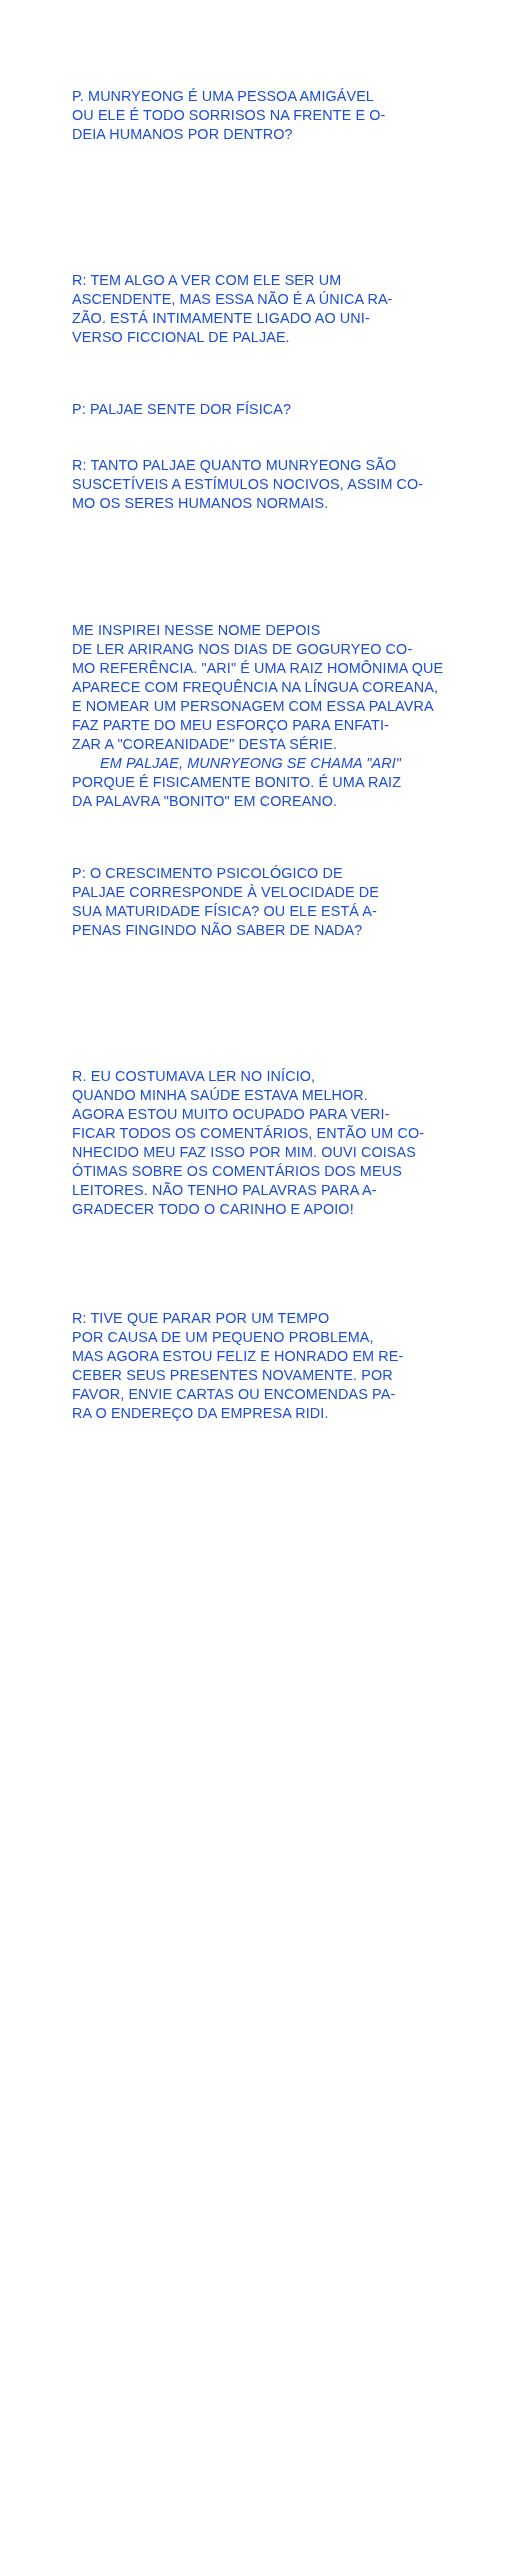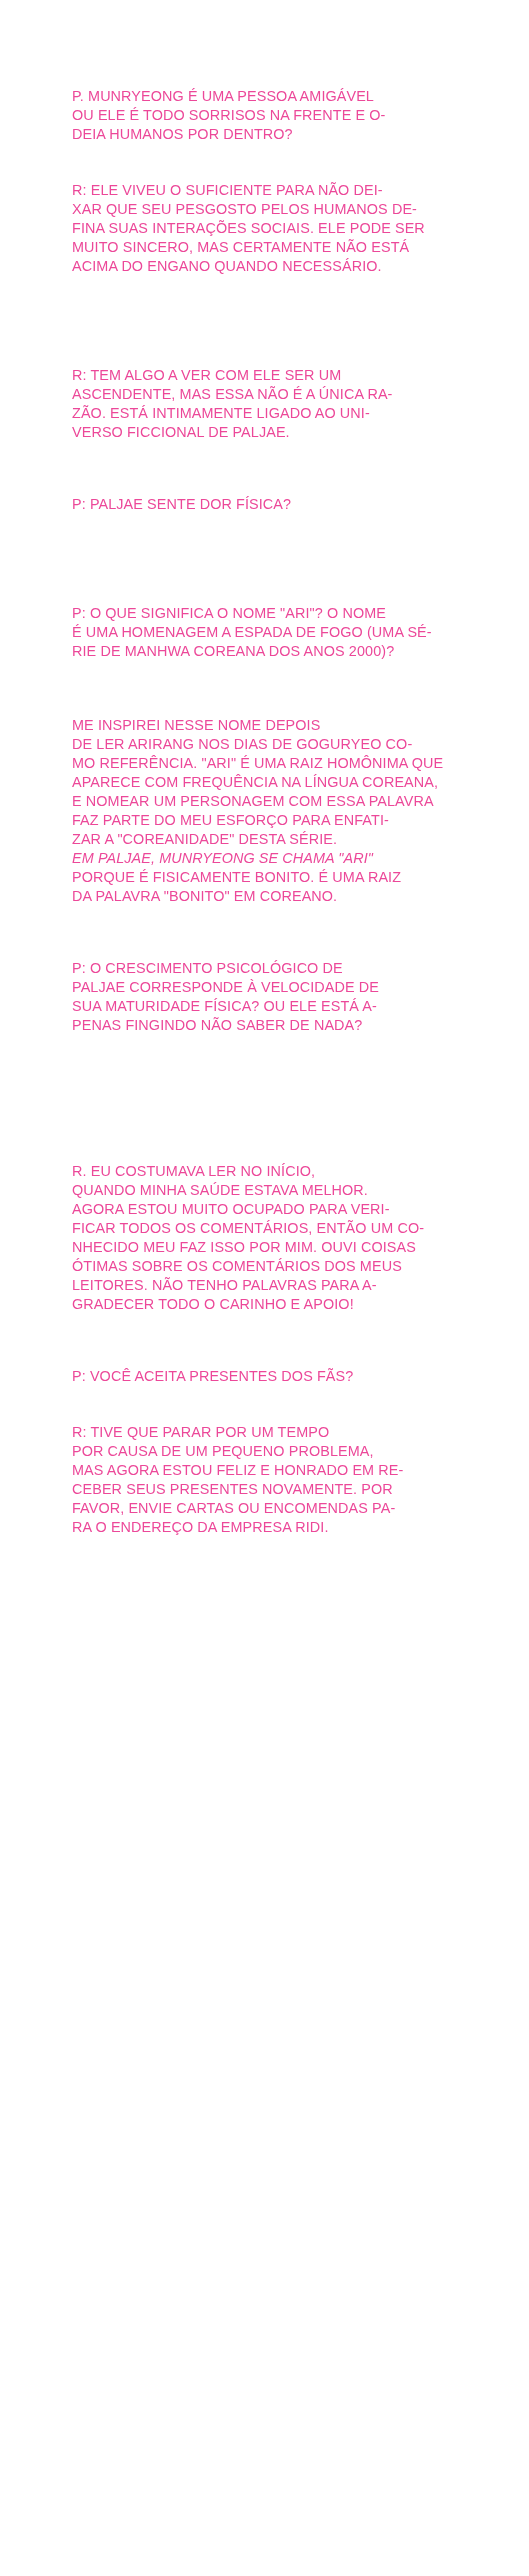--- a/index.html
+++ b/index.html
@@ -25,60 +25,56 @@
     position: absolute;
     left: 72px;
     top: 87px;
     width: 412px;
   }
   .para {
     font-family: "Liberation Sans", sans-serif;
     font-size: 14.4px;
     line-height: 19px;
     letter-spacing: 0.1px;
-    color: #ec4899;
+    color: #1d4ed8;
     font-weight: 400;
     white-space: pre-wrap;
     margin: 0;
     text-transform: uppercase;
   }
   .para.italic {
     font-style: italic;
+    margin-left: 28px;
   }
   .gap-small { height: 18.4px; }
   .gap-medium { height: 37px; }
   .gap-xlarge { height: 53px; }
 </style>
 </head>
 <body>
 
 <div id="page">
   <div id="content">
       <p class="para">P. MUNRYEONG É UMA PESSOA AMIGÁVEL
 OU ELE É TODO SORRISOS NA FRENTE E O-
 DEIA HUMANOS POR DENTRO?</p>
       <div class="gap-medium"></div>
-      <p class="para">R: ELE VIVEU O SUFICIENTE PARA NÃO DEI-
-XAR QUE SEU PESGOSTO PELOS HUMANOS DE-
-FINA SUAS INTERAÇÕES SOCIAIS. ELE PODE SER
-MUITO SINCERO, MAS CERTAMENTE NÃO ESTÁ
-ACIMA DO ENGANO QUANDO NECESSÁRIO.</p>
       <div class="gap-xlarge"></div>
       <div class="gap-medium"></div>
       <p class="para">R: TEM ALGO A VER COM ELE SER UM
 ASCENDENTE, MAS ESSA NÃO É A ÚNICA RA-
 ZÃO. ESTÁ INTIMAMENTE LIGADO AO UNI-
 VERSO FICCIONAL DE PALJAE.</p>
       <div class="gap-xlarge"></div>
       <p class="para">P: PALJAE SENTE DOR FÍSICA?</p>
       <div class="gap-medium"></div>
+      <p class="para">R: TANTO PALJAE QUANTO MUNRYEONG SÃO
+SUSCETÍVEIS A ESTÍMULOS NOCIVOS, ASSIM CO-
+MO OS SERES HUMANOS NORMAIS.</p>
       <div class="gap-xlarge"></div>
-      <p class="para">P: O QUE SIGNIFICA O NOME "ARI"? O NOME
-É UMA HOMENAGEM A ESPADA DE FOGO (UMA SÉ-
-RIE DE MANHWA COREANA DOS ANOS 2000)?</p>
       <div class="gap-medium"></div>
       <div class="gap-small"></div>
       <p class="para">ME INSPIREI NESSE NOME DEPOIS
 DE LER ARIRANG NOS DIAS DE GOGURYEO CO-
 MO REFERÊNCIA. "ARI" É UMA RAIZ HOMÔNIMA QUE
 APARECE COM FREQUÊNCIA NA LÍNGUA COREANA,
 E NOMEAR UM PERSONAGEM COM ESSA PALAVRA
 FAZ PARTE DO MEU ESFORÇO PARA ENFATI-
 ZAR A "COREANIDADE" DESTA SÉRIE.</p>
       <p class="para italic">EM PALJAE, MUNRYEONG SE CHAMA "ARI"</p>
@@ -94,21 +90,20 @@
       <div class="gap-medium"></div>
       <p class="para">R. EU COSTUMAVA LER NO INÍCIO,
 QUANDO MINHA SAÚDE ESTAVA MELHOR.
 AGORA ESTOU MUITO OCUPADO PARA VERI-
 FICAR TODOS OS COMENTÁRIOS, ENTÃO UM CO-
 NHECIDO MEU FAZ ISSO POR MIM. OUVI COISAS
 ÓTIMAS SOBRE OS COMENTÁRIOS DOS MEUS
 LEITORES. NÃO TENHO PALAVRAS PARA A-
 GRADECER TODO O CARINHO E APOIO!</p>
       <div class="gap-xlarge"></div>
-      <p class="para">P: VOCÊ ACEITA PRESENTES DOS FÃS?</p>
       <div class="gap-medium"></div>
       <p class="para">R: TIVE QUE PARAR POR UM TEMPO
 POR CAUSA DE UM PEQUENO PROBLEMA,
 MAS AGORA ESTOU FELIZ E HONRADO EM RE-
 CEBER SEUS PRESENTES NOVAMENTE. POR
 FAVOR, ENVIE CARTAS OU ENCOMENDAS PA-
 RA O ENDEREÇO DA EMPRESA RIDI.</p>
     </div>
 </div>
 

